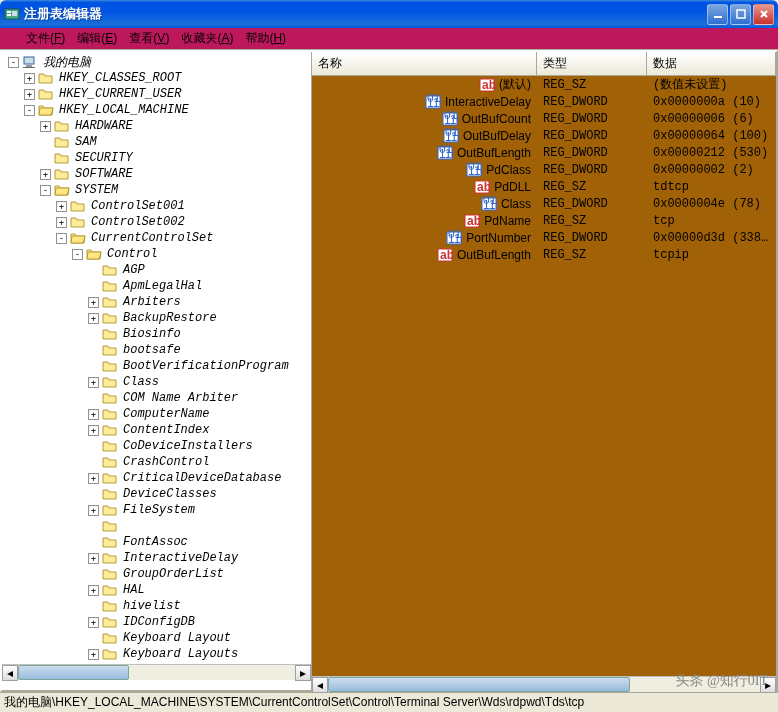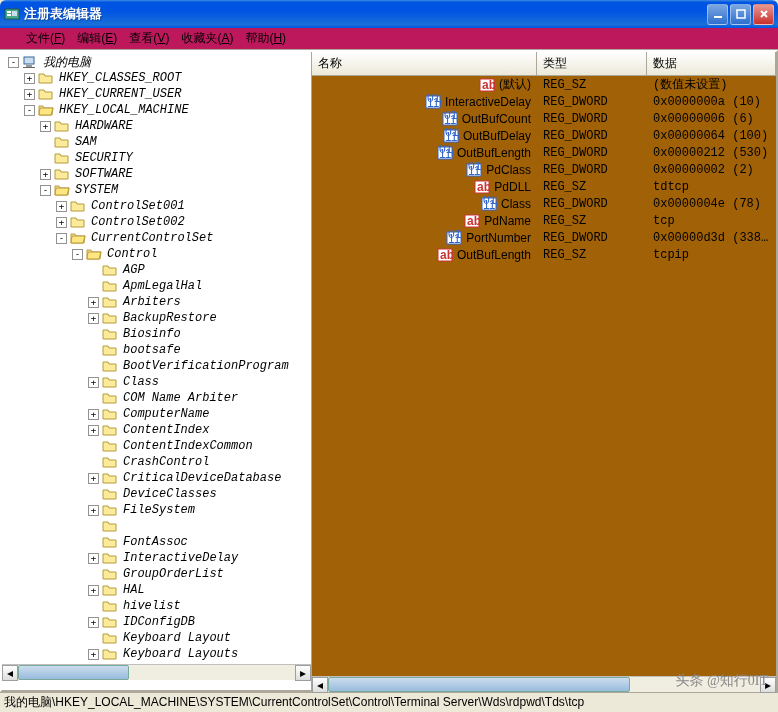--- a/index.html
+++ b/index.html
@@ -339,21 +339,21 @@
           <span class="label">ContentIndex</span>
         </div>
         <div class="tree-node">
           <span class="indent" style="width: 84px;"></span>
           <span class="expander hidden"></span>
           <span class="nicon">
             <svg width="16" height="14" viewBox="0 0 16 14">
               <path d="M1 3 L1 12 L14 12 L14 5 L7 5 L6 3 Z" fill="#fceb9a" stroke="#b89a3a"></path>
             </svg>
           </span>
-          <span class="label">ContentIndexCommon</span>
+          <span class="label">CoDeviceInstallers</span>
         </div>
         <div class="tree-node">
           <span class="indent" style="width: 84px;"></span>
           <span class="expander hidden"></span>
           <span class="nicon">
             <svg width="16" height="14" viewBox="0 0 16 14">
               <path d="M1 3 L1 12 L14 12 L14 5 L7 5 L6 3 Z" fill="#fceb9a" stroke="#b89a3a"></path>
             </svg>
           </span>
           <span class="label">CrashControl</span>

